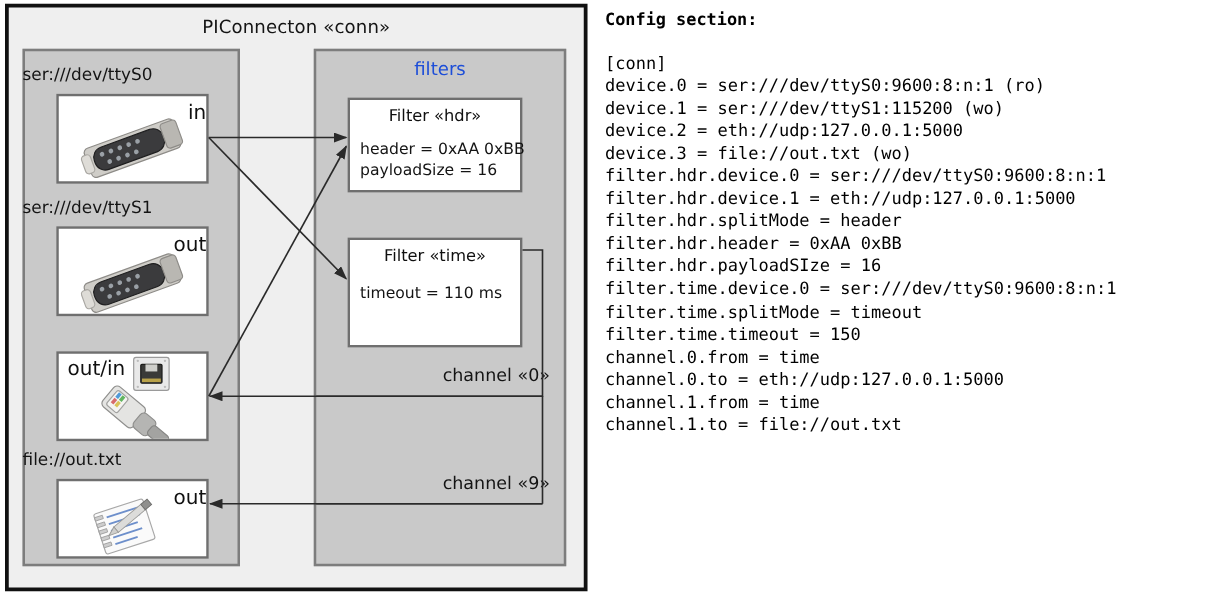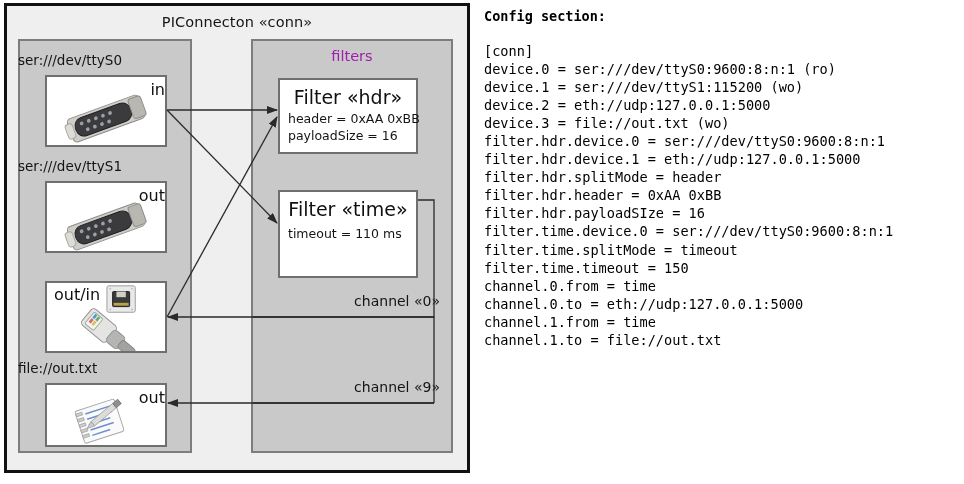--- a/index.html
+++ b/index.html
@@ -58,21 +58,21 @@
     border: 2px solid #7d7d7d;
     box-sizing: border-box;
   }
 
   .filters-title {
     position: absolute;
     left: 0; top: 7px;
     width: 100%;
     text-align: center;
     font-size: 14.5px;
-    color: #a21caf;
+    color: #1d4ed8;
   }
 
   .dev-caption {
     position: absolute;
     font-size: 13.5px;
     color: #141414;
     white-space: nowrap;
   }
 
   .dev-box {
@@ -102,21 +102,21 @@
     position: absolute;
     background: #ffffff;
     border: 2px solid #6f6f6f;
     box-sizing: border-box;
   }
   .filter-title {
     position: absolute;
     left: 0; top: 6px;
     width: 100%;
     text-align: center;
-    font-size: 19px;
+    font-size: 13px;
     color: #101010;
   }
   .filter-prop {
     position: absolute;
     left: 8px;
     font-size: 12.5px;
     color: #141414;
     white-space: nowrap;
   }
 

